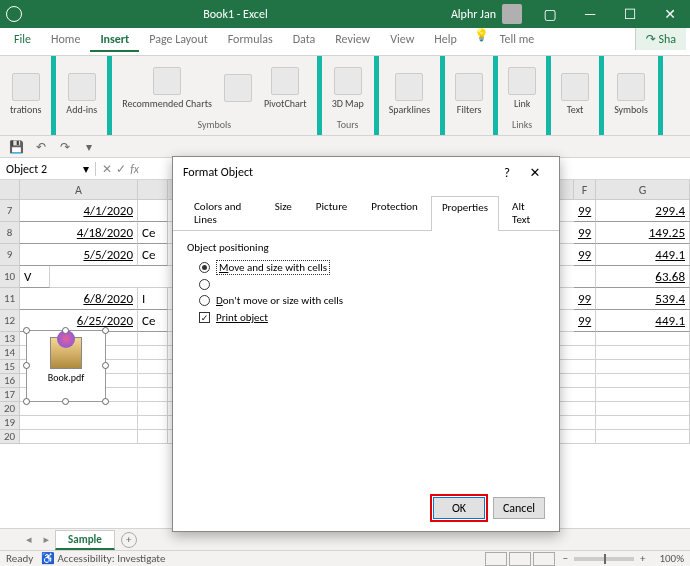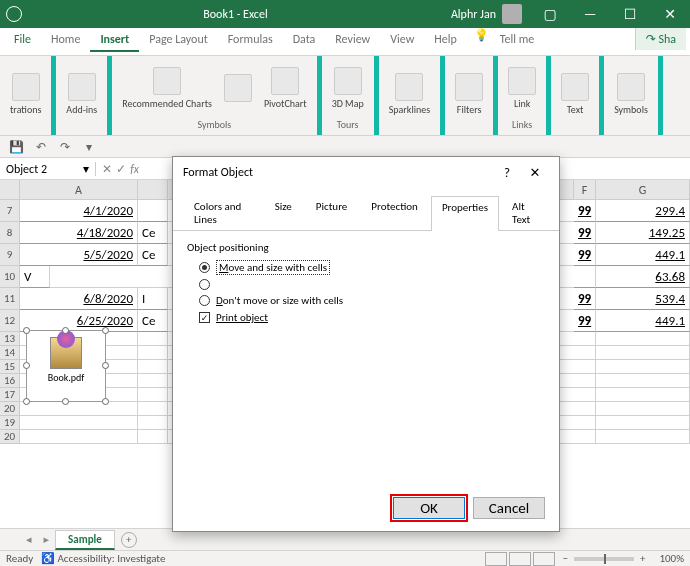--- a/index.html
+++ b/index.html
@@ -49,21 +49,21 @@
 .col-headers .ch { border-right: 1px solid #ccc; border-bottom: 1px solid #ccc; text-align: center; line-height: 20px; }
 .ch.A { width: 118px; } .ch.B { width: 30px; }
 .ch.F { width: 22px; } .ch.G { width: 94px; }
 
 .rows { }
 .row { display: flex; height: 22px; font-size: 13px; }
 .row .rh { width: 20px; background: #e6e6e6; border-right: 1px solid #ccc; border-bottom: 1px solid #ccc; text-align: center; font-size: 11px; line-height: 22px; color: #555; }
 .row .cell { border-right: 1px solid #d0d0d0; border-bottom: 1px solid #999; padding: 0 4px; text-align: right; line-height: 22px; }
 .row .cell.A { width: 118px; text-decoration: underline; }
 .row .cell.B { width: 30px; text-align: left; }
-.row .cell.F { width: 22px; text-align: left; text-decoration: underline; font-weight: bold;}
+.row .cell.F { width: 22px; text-align: left; text-decoration: underline;}
 .row .cell.G { width: 94px; text-decoration: underline;}
 .row.short { height: 14px; }
 .row.short .rh { line-height:14px; }
 .row.short .cell { border-bottom: 1px solid #d0d0d0; line-height:14px;}
 
 .row .cell.spacer { flex: 1; border-right: none; border-bottom: 1px solid #d0d0d0; }
 
 
 .obj-box { position: absolute; left: 26px; top: 150px; width: 80px; height: 72px; border: 1px solid #999; background: #fff; }
 .obj-box .icon-art { width:32px; height:32px; margin: 6px auto 2px; background: linear-gradient(#f7d794,#b08b3e); border:1px solid #888; position:relative;}
@@ -94,21 +94,21 @@
 .dialog .dlg-tabs { display:flex; padding: 8px 10px 0; border-bottom:1px solid #ccc; gap:2px;}
 .dialog .dlg-tab { padding: 4px 10px; font-size:11px; cursor:pointer; border:1px solid transparent; border-bottom:none;}
 .dialog .dlg-tab.active { border-color:#ccc; background:#fff; position:relative; top:1px;}
 .dialog .dlg-body { flex:1; padding: 10px 14px; }
 .dialog .section-label { font-size:11px; margin-bottom:4px;}
 .dialog .radio-line, .dialog .check-line { display:flex; align-items:center; gap:6px; padding:2px 0 2px 12px; font-size:11px; cursor:pointer;}
 .dialog .radio { width:11px; height:11px; border:1px solid #333; border-radius:50%; display:flex; align-items:center; justify-content:center;}
 .dialog .radio.checked::after{content:"";width:5px;height:5px;background:#333;border-radius:50%;}
 .dialog .chk { width:11px; height:11px; border:1px solid #333; display:flex;align-items:center;justify-content:center;font-size:9px;}
 .dialog .dlg-buttons { display:flex; justify-content:flex-end; gap:8px; padding: 8px 14px 12px; }
-.dialog .dlg-btn { width:72px; height:22px; border:1px solid #adadad; background:#e1e1e1; font-size:15px; cursor:pointer;}
+.dialog .dlg-btn { width:52px; height:22px; border:1px solid #adadad; background:#e1e1e1; font-size:12px; cursor:pointer;}
 .dialog .dlg-btn.ok { outline: 2px solid #e60000; outline-offset: 1px; border:1px solid #0078d7;}
 
 .underline { text-decoration: underline; }
 </style>
 </head>
 <body>
 
 <div class="titlebar">
   <div class="auto-icon"></div>
   <div class="spacer"></div>

